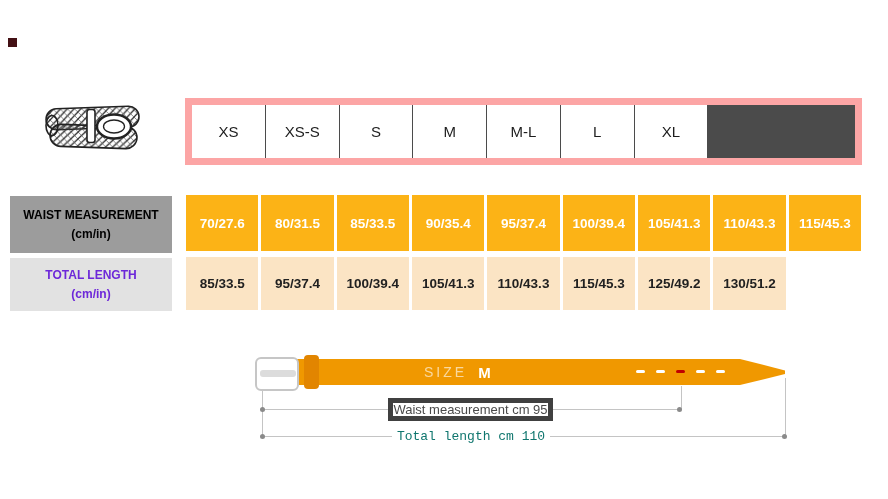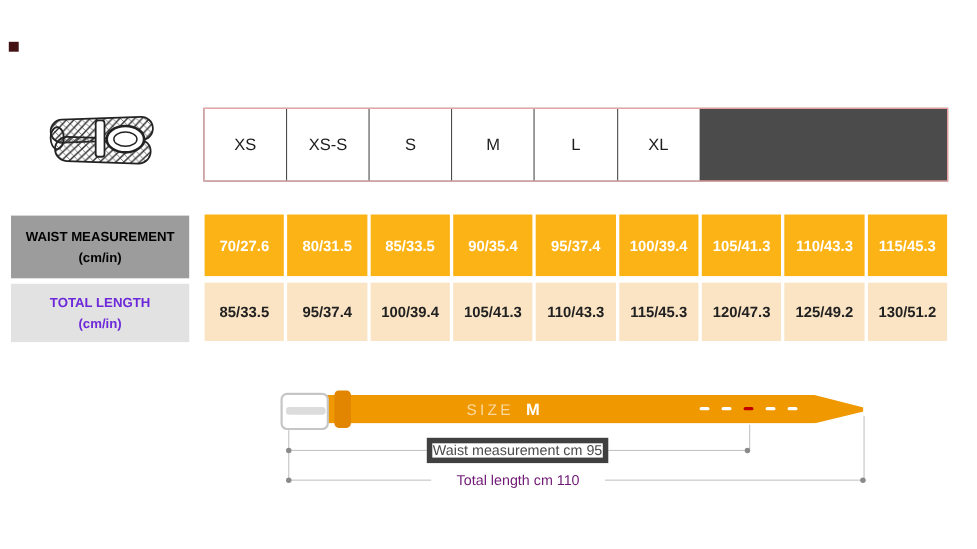--- a/index.html
+++ b/index.html
@@ -11,21 +11,21 @@
   
   .corner-marker{position:absolute;left:8px;top:38px;width:9px;height:9px;background:#431014;}
 
   
   .belt-illustration{position:absolute;left:43px;top:97px;width:100px;height:63px;}
 
   
   .size-header{
     position:absolute;left:185px;top:98px;width:677px;height:67px;
     display:grid;grid-template-columns:repeat(9,1fr);gap:1px;
-    background:#4b4b4b;border:1px solid #fca5a5;box-sizing:border-box;
+    background:#4b4b4b;border:7px solid #fca5a5;box-sizing:border-box;
   }
   .hcell{background:#ffffff;display:flex;align-items:center;justify-content:center;
     font-size:15px;color:#1d1d1d;}
 
   
   .row-label{
     position:absolute;left:10px;width:162px;
     display:flex;flex-direction:column;align-items:center;justify-content:center;
     font-weight:bold;font-size:12px;line-height:1.55;text-align:center;
   }
@@ -64,21 +64,21 @@
   .dot{position:absolute;width:5px;height:5px;border-radius:50%;background:#8a8a8a;}
   .waist-box{
     position:absolute;left:388px;top:398px;width:165px;height:23px;
     background:#ffffff;border:5px solid #404040;box-sizing:border-box;
     display:flex;align-items:center;justify-content:center;
     font-size:13px;color:#4a4a4a;z-index:3;
   }
   .total-text{
     position:absolute;left:392px;top:426px;width:158px;height:20px;
     background:#ffffff;display:flex;align-items:center;justify-content:center;
-    font-size:13px;color:#701a75;z-index:3;
+    font-size:13px;color:#0f766e;z-index:3;font-family:Liberation Mono, monospace;
   }
 </style>
 </head>
 <body>
 
 <div class="corner-marker"></div>
 
 <svg class="belt-illustration" viewBox="0 0 100 62" xmlns="http://www.w3.org/2000/svg">
   <defs>
     <pattern id="braid" width="7" height="7" patternUnits="userSpaceOnUse">
@@ -92,20 +92,21 @@
   <rect x="44" y="12" width="8" height="33" rx="2.5" fill="#ffffff" stroke="#222" stroke-width="1.6"></rect>
   <ellipse cx="71" cy="29" rx="17" ry="12" fill="#ffffff" stroke="#222" stroke-width="2.4"></ellipse>
   <ellipse cx="71" cy="29" rx="10.5" ry="6.5" fill="#ffffff" stroke="#222" stroke-width="1.3"></ellipse>
 </svg>
 
 <div class="size-header">
   <div class="hcell">XS</div>
   <div class="hcell">XS-S</div>
   <div class="hcell">S</div>
   <div class="hcell">M</div>
+  <div class="hcell">M-L</div>
   <div class="hcell">L</div>
   <div class="hcell">XL</div>
 </div>
 
 <div class="row-label waist">
   <span>WAIST MEASUREMENT</span>
   <span>(cm/in)</span>
 </div>
 <div class="cells-row waist">
   <div class="dcell">70/27.6</div>
@@ -123,21 +124,20 @@
   <span>TOTAL LENGTH</span>
   <span>(cm/in)</span>
 </div>
 <div class="cells-row length">
   <div class="dcell">85/33.5</div>
   <div class="dcell">95/37.4</div>
   <div class="dcell">100/39.4</div>
   <div class="dcell">105/41.3</div>
   <div class="dcell">110/43.3</div>
   <div class="dcell">115/45.3</div>
-  <div class="dcell">120/47.3</div>
   <div class="dcell">125/49.2</div>
   <div class="dcell">130/51.2</div>
 </div>
 
 <div class="strap"></div>
 <div class="keeper"></div>
 <div class="buckle"></div>
 <div class="prong"></div>
 
 <div class="size-text">

